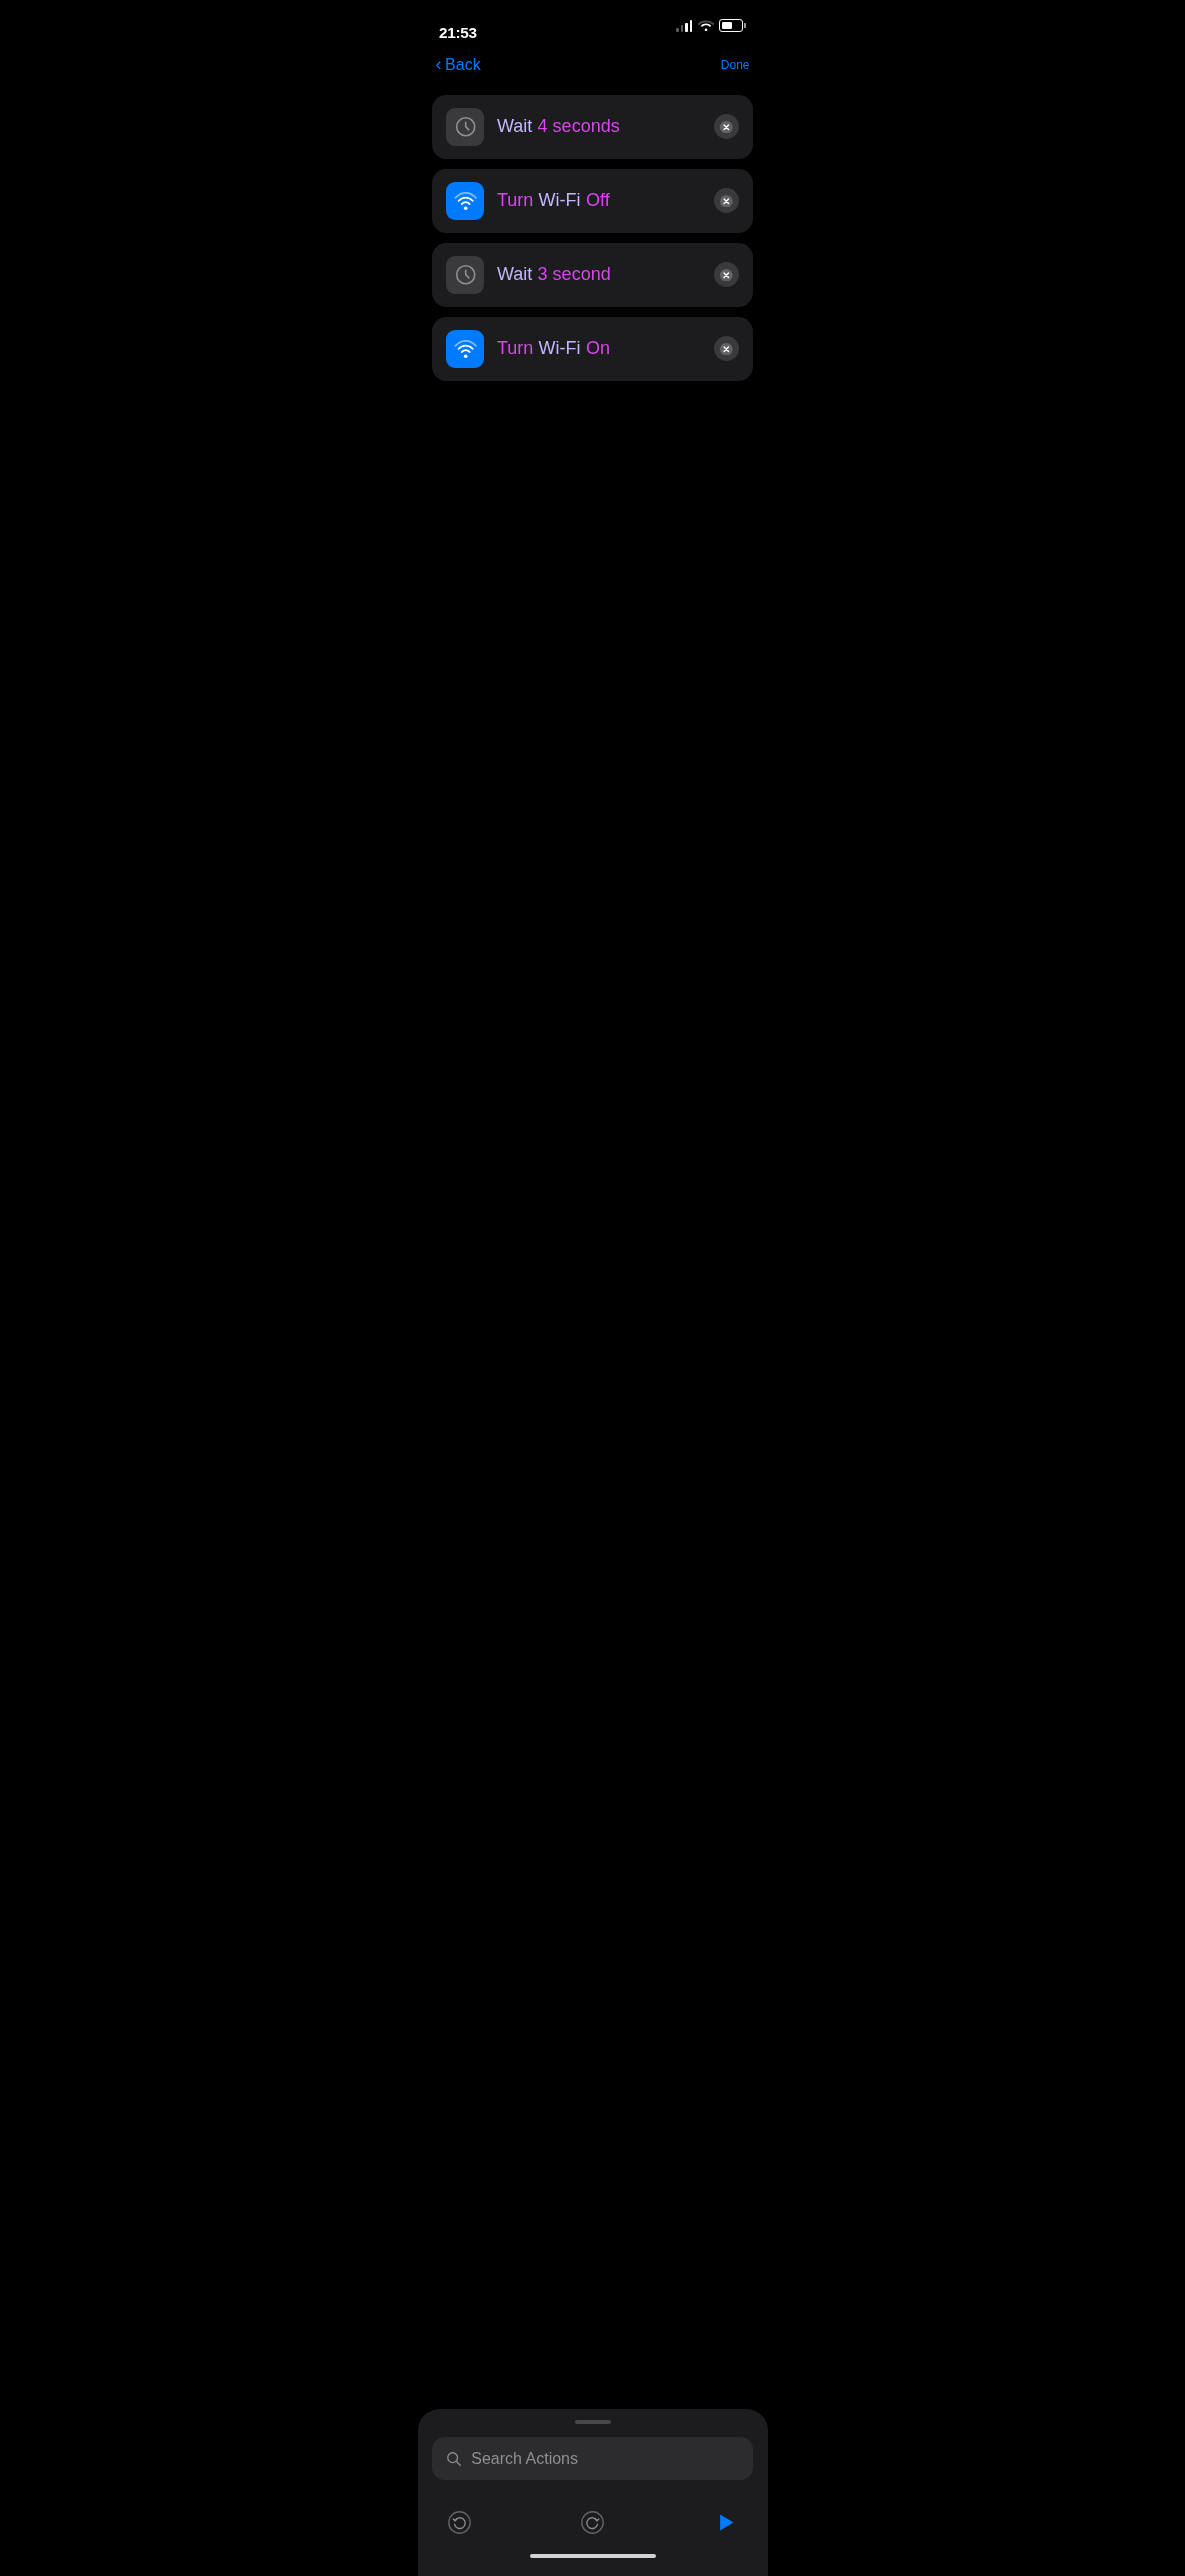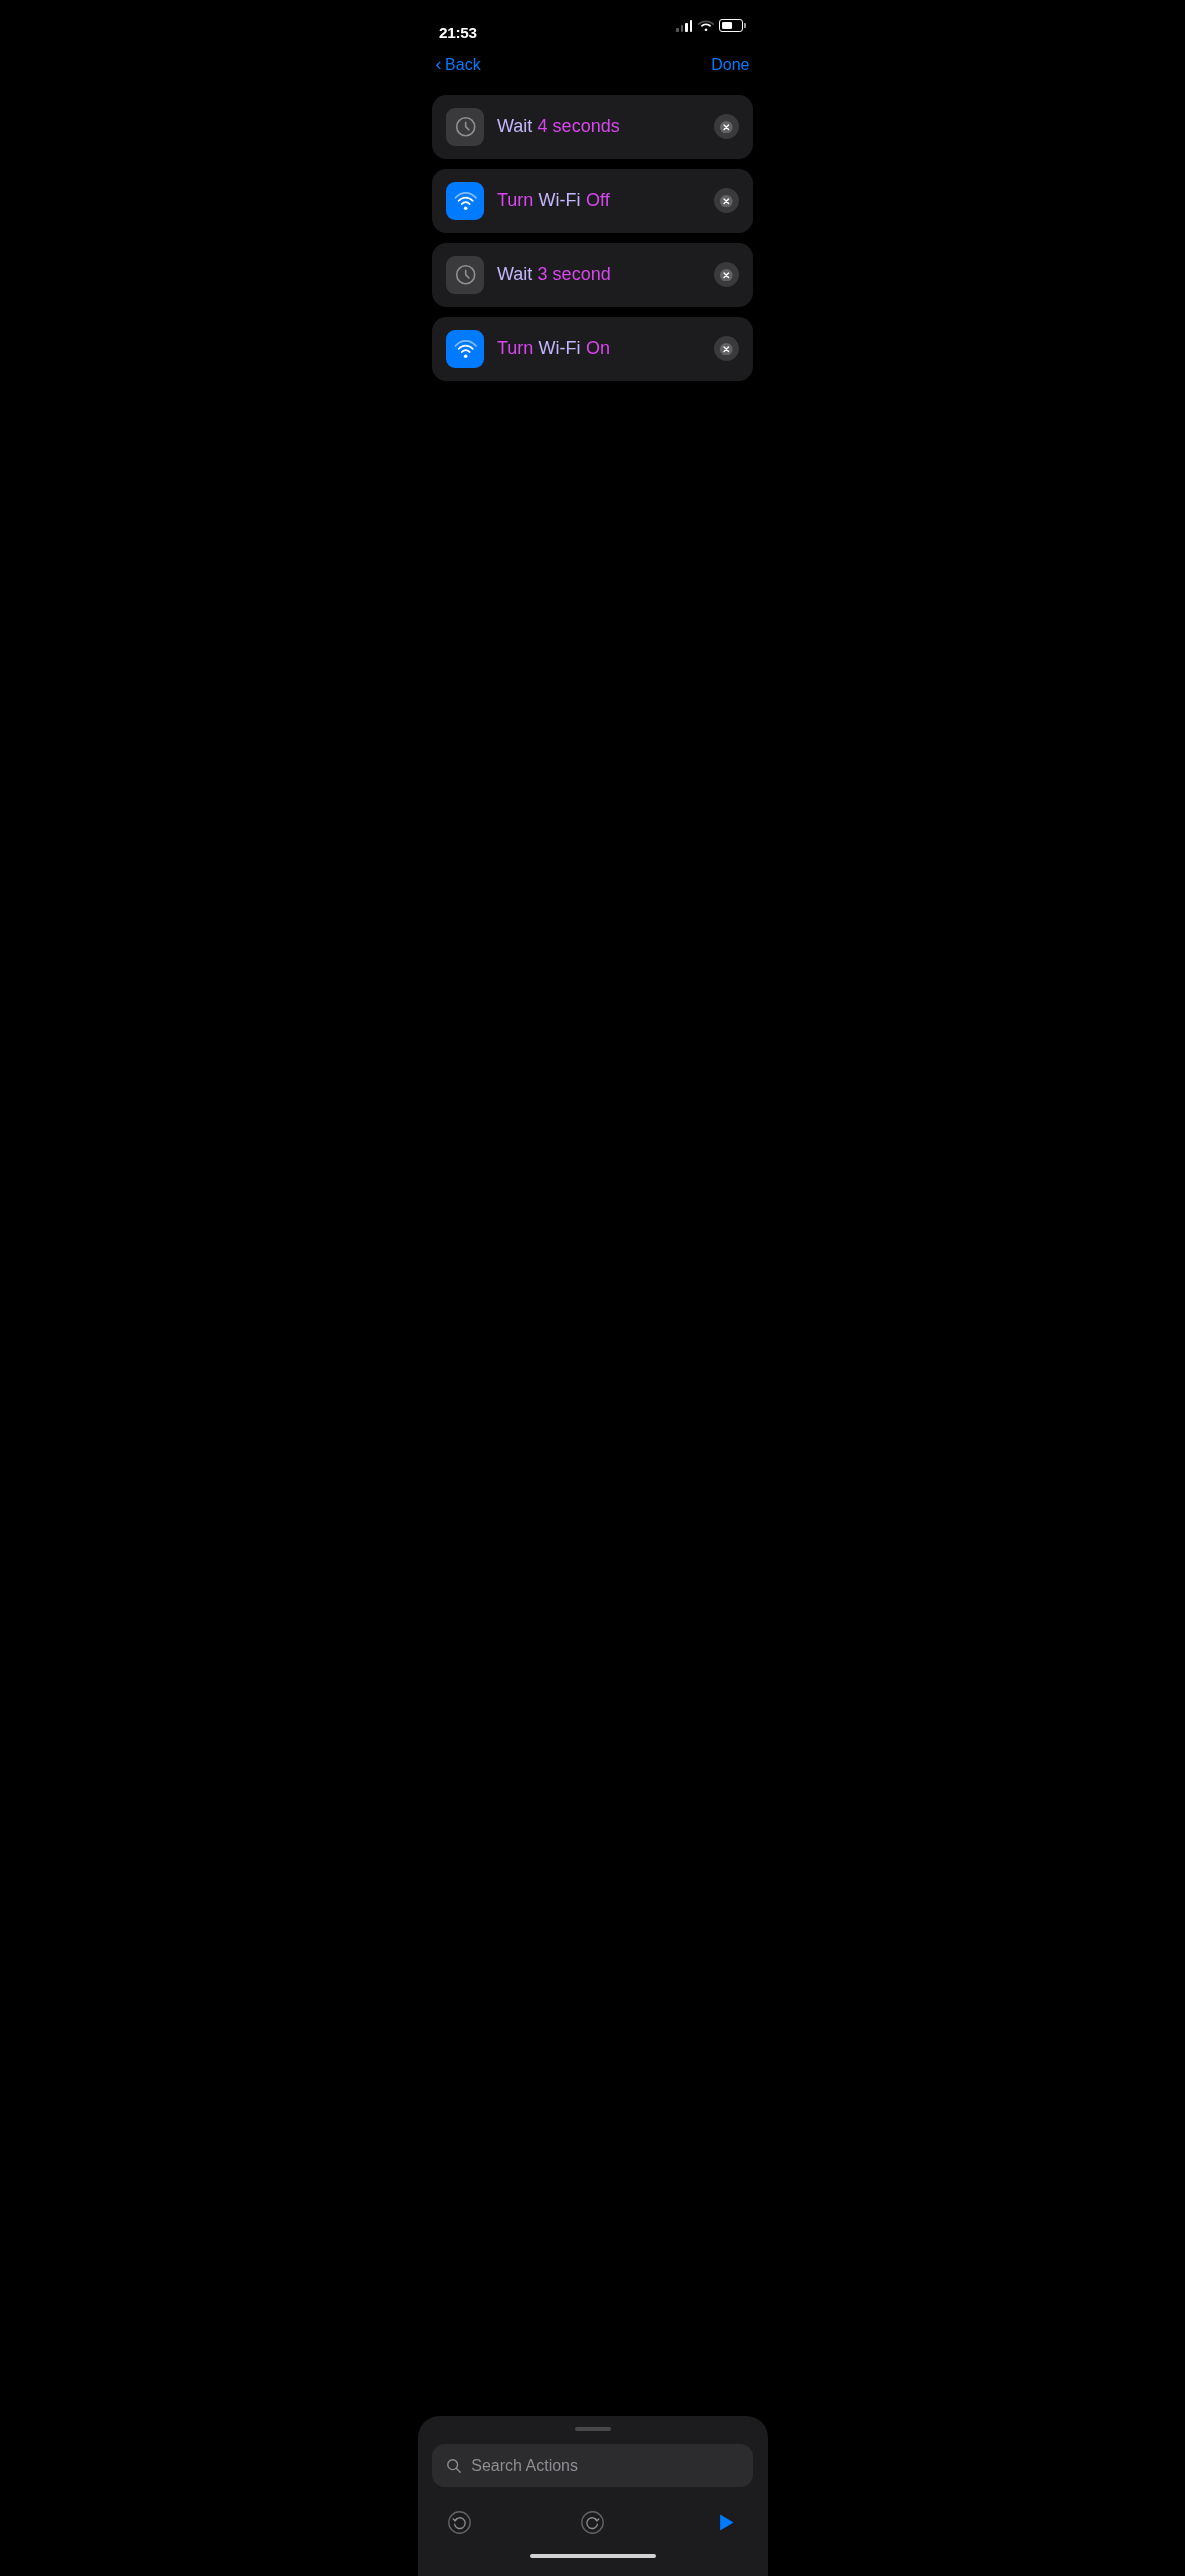--- a/index.html
+++ b/index.html
@@ -123,21 +123,21 @@
       margin-top: -0.9px;
     }
 
     .nav-back-label {
       font-size: 16px;
       font-weight: 400;
     }
 
     .nav-done {
       color: #007AFF;
-      font-size: 16px;
+      font-size: 12px;
       font-weight: 400;
       cursor: pointer;
     }
 
     
     .content {
       padding: 7.2px 14.4px;
       display: flex;
       flex-direction: column;
       gap: 10.8px;
@@ -232,21 +232,21 @@
       margin: 0 auto 12.6px;
     }
 
     .search-bar {
       background: #2c2c2e;
       border-radius: 12.6px;
       padding: 12.6px 14.4px;
       display: flex;
       align-items: center;
       gap: 9px;
-      margin-bottom: 12px;
+      margin-bottom: 19px;
     }
 
     .search-bar-text {
       color: #8e8e93;
       font-size: 16px;
     }
 
     .bottom-toolbar {
       display: flex;
       justify-content: space-between;

